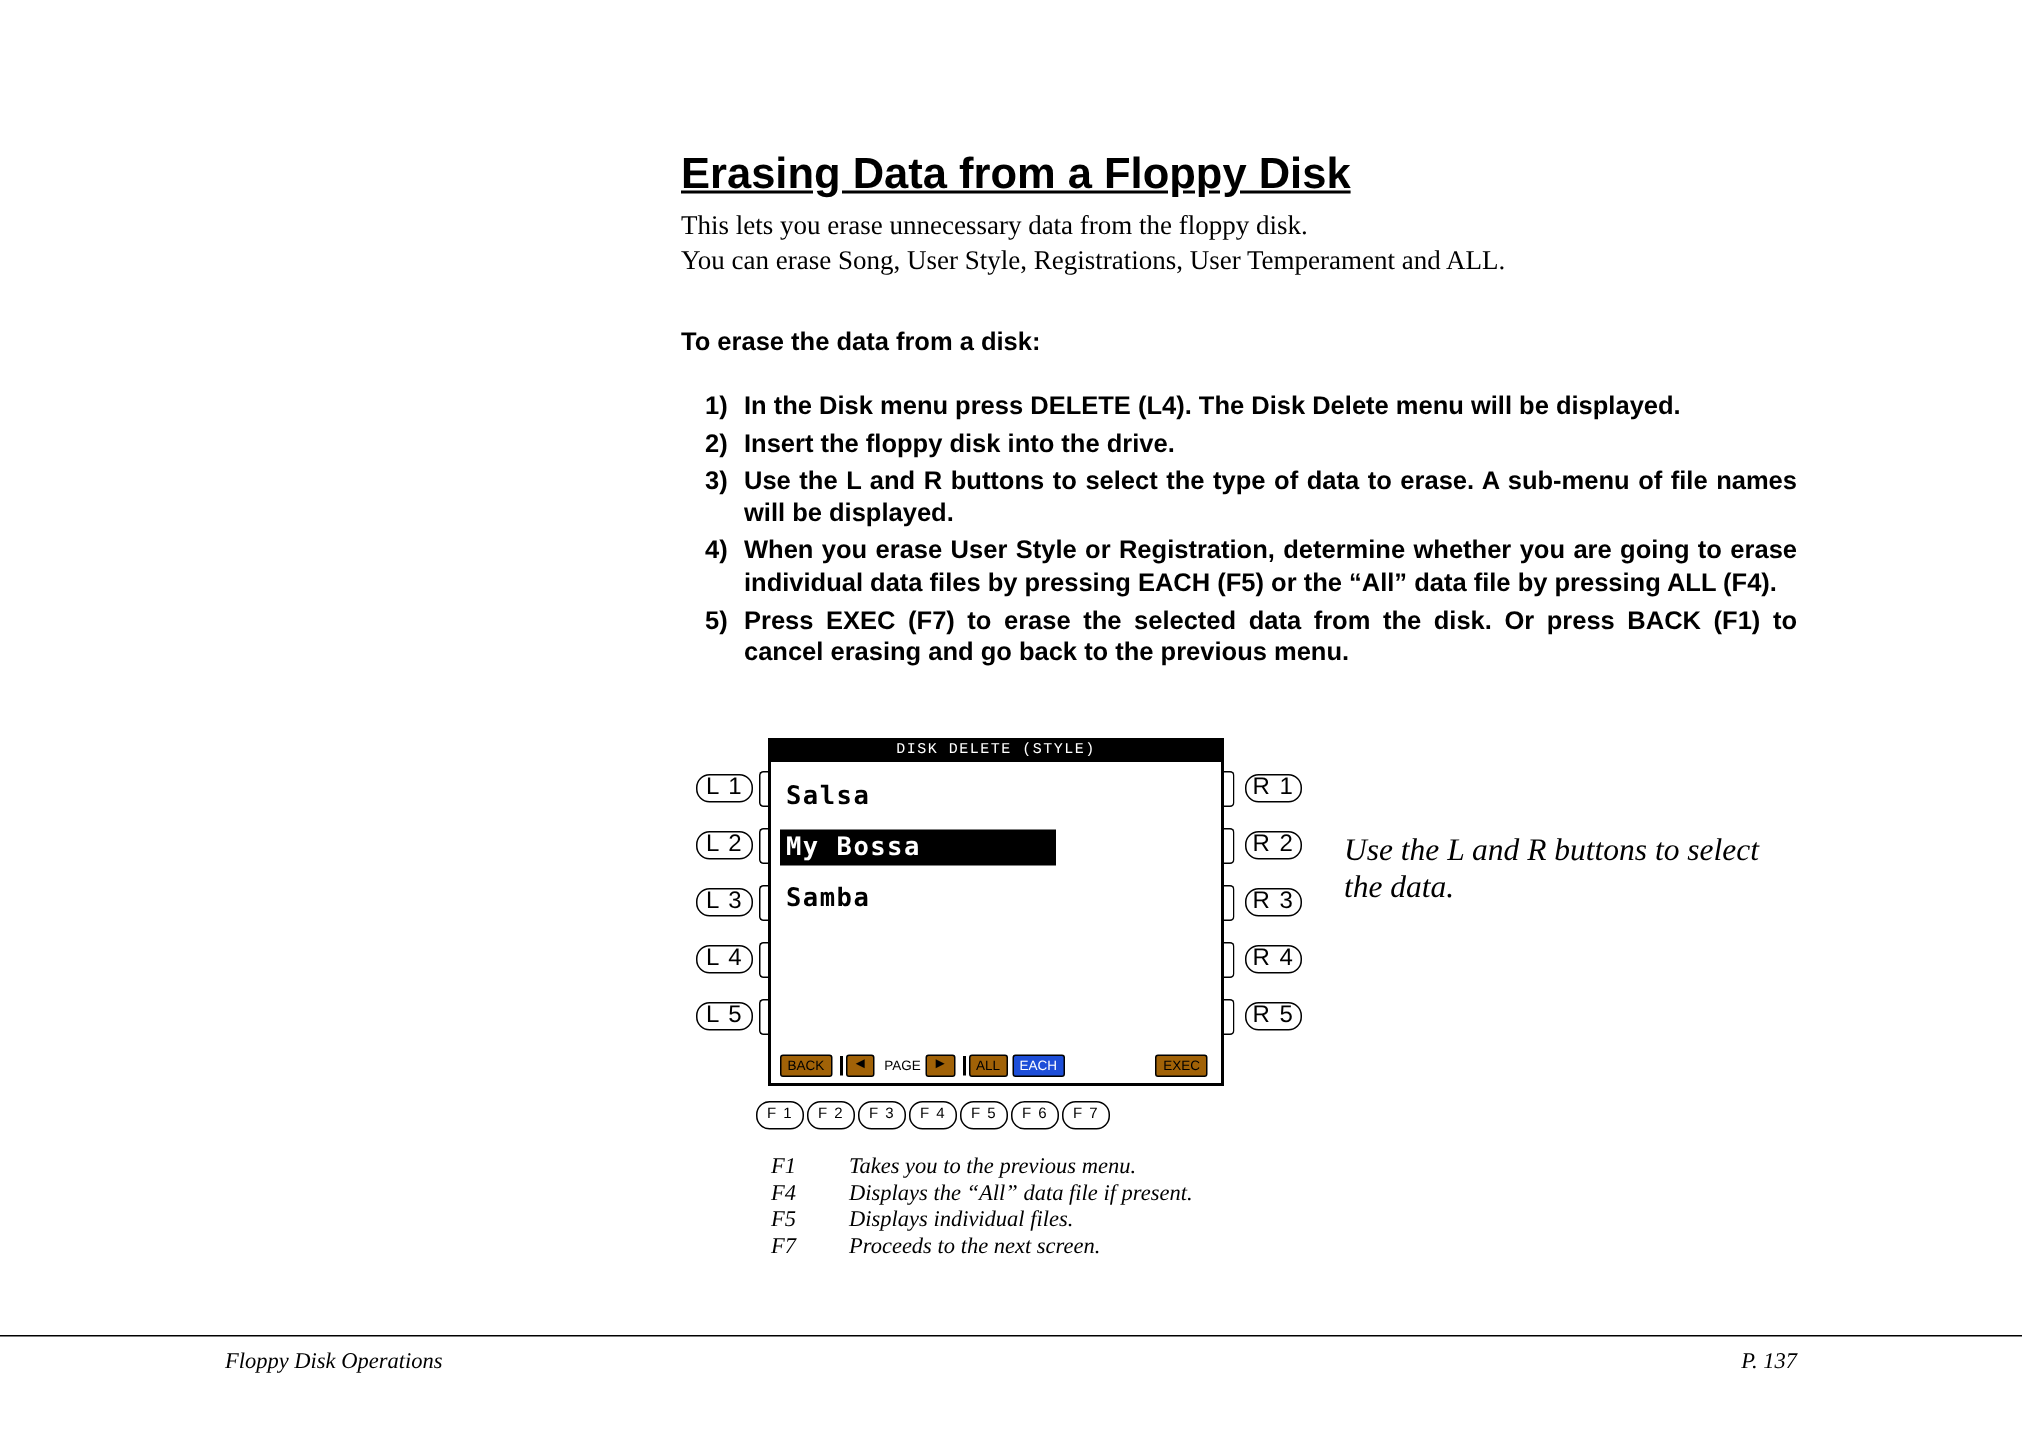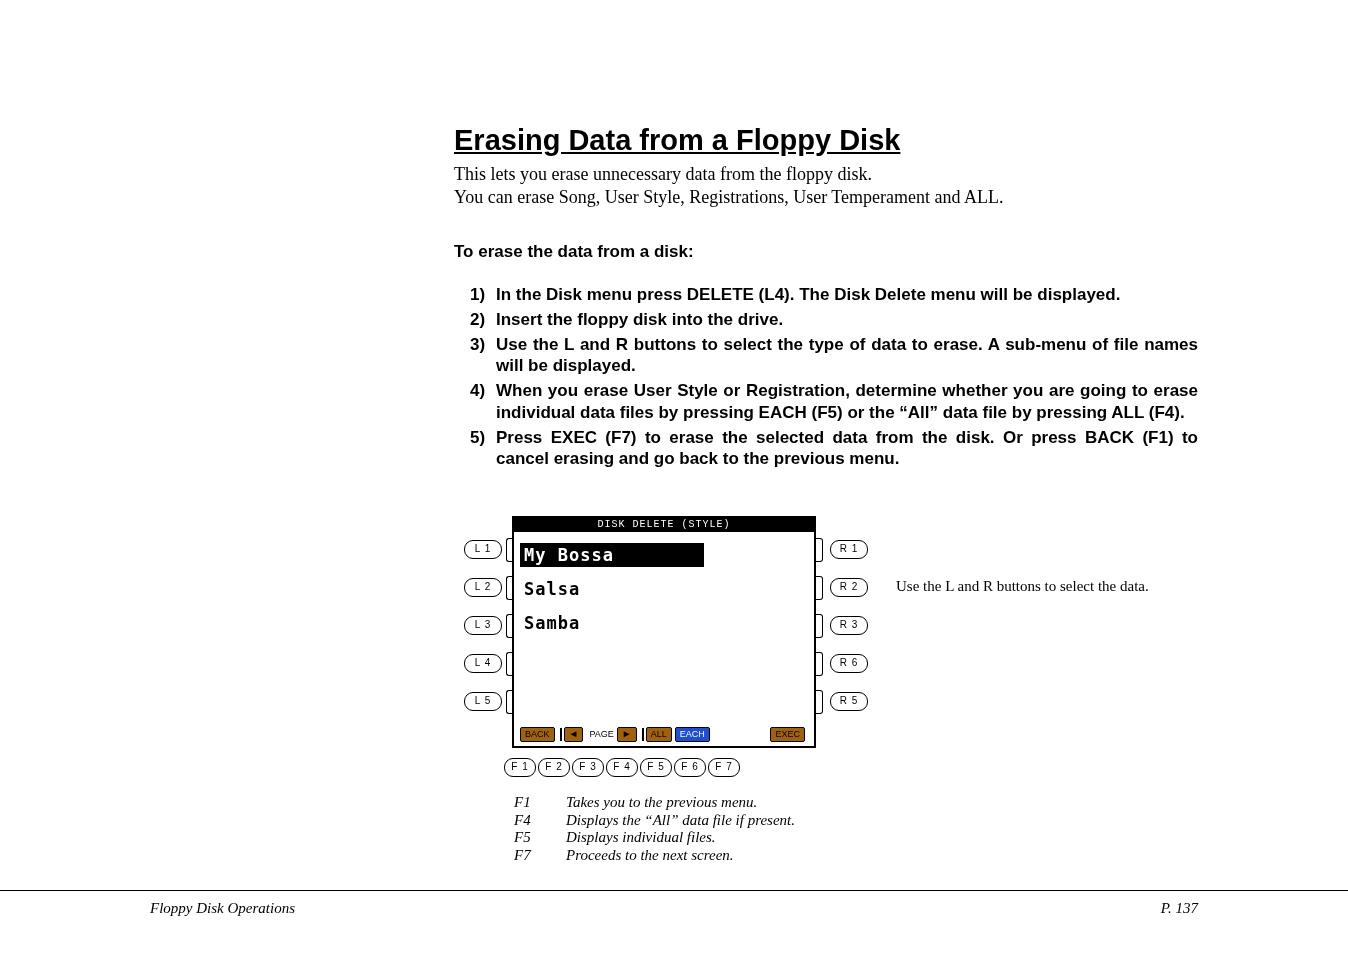--- a/index.html
+++ b/index.html
@@ -15,21 +15,20 @@
   .page {
     position: relative;
     width: 1348px;
     height: 954px;
   }
   .content {
     position: absolute;
     left: 454px;
     top: 100px;
     width: 744px;
-    margin-top: 24px;
   }
   .title {
     font-family: Arial, Helvetica, sans-serif;
     font-weight: bold;
     font-size: 29px;
     text-decoration: underline;
     margin: 0 0 6px 0;
   }
   .intro {
     font-size: 18px;
@@ -139,21 +138,21 @@
   .spc { flex: 1; }
   .arrow { font-size: 10px; }
 
   .side-btn {
     position: absolute;
     width: 36px;
     height: 17px;
     border: 1.5px solid #000;
     border-radius: 9px;
     font-family: Arial, Helvetica, sans-serif;
-    font-size: 10px;
+    font-size: 16px;
     letter-spacing: 1px;
     text-align: center;
     line-height: 16px;
     background: #fff;
   }
   .lbtn { left: 4px; }
   .rbtn { left: 370px; }
 
   .fkeys {
     position: absolute;
@@ -172,21 +171,22 @@
     letter-spacing: 1px;
     text-align: center;
     line-height: 16px;
   }
 
   .side-note {
     position: absolute;
     left: 436px;
     top: 62px;
     font-family: "Times New Roman", Times, serif;
-    font-size: 15px;
+    font-style: italic;
+    font-size: 21px;
   }
 
   .legend {
     margin-left: 60px;
     margin-top: 18px;
     font-style: italic;
     font-size: 15px;
   }
   .legend-row {
     display: flex;
@@ -274,42 +274,42 @@
 
       <div class="side-btn lbtn" style="top:24px">L 1</div>
       <div class="side-btn lbtn" style="top:62px">L 2</div>
       <div class="side-btn lbtn" style="top:100px">L 3</div>
       <div class="side-btn lbtn" style="top:138px">L 4</div>
       <div class="side-btn lbtn" style="top:176px">L 5</div>
 
       <div class="side-btn rbtn" style="top:24px">R 1</div>
       <div class="side-btn rbtn" style="top:62px">R 2</div>
       <div class="side-btn rbtn" style="top:100px">R 3</div>
-      <div class="side-btn rbtn" style="top:138px">R 6</div>
+      <div class="side-btn rbtn" style="top:138px">R 4</div>
       <div class="side-btn rbtn" style="top:176px">R 5</div>
 
       <div class="tick l" style="top:22px"></div>
       <div class="tick l" style="top:60px"></div>
       <div class="tick l" style="top:98px"></div>
       <div class="tick l" style="top:136px"></div>
       <div class="tick l" style="top:174px"></div>
       <div class="tick r" style="top:22px"></div>
       <div class="tick r" style="top:60px"></div>
       <div class="tick r" style="top:98px"></div>
       <div class="tick r" style="top:136px"></div>
       <div class="tick r" style="top:174px"></div>
 
       <div class="lcd">
         <div class="lcd-title">DISK DELETE (STYLE)</div>
         <div class="lcd-rows">
           <div class="lcd-row">
+              <div class="lcd-cell">Salsa</div>
+            </div>
+          <div class="lcd-row">
               <div class="lcd-cell sel">My Bossa</div>
-            </div>
-          <div class="lcd-row">
-              <div class="lcd-cell">Salsa</div>
             </div>
           <div class="lcd-row">
               <div class="lcd-cell">Samba</div>
             </div>
           <div class="lcd-row">
               <div class="lcd-cell"></div>
             </div>
           <div class="lcd-row">
               <div class="lcd-cell"></div>
             </div>

